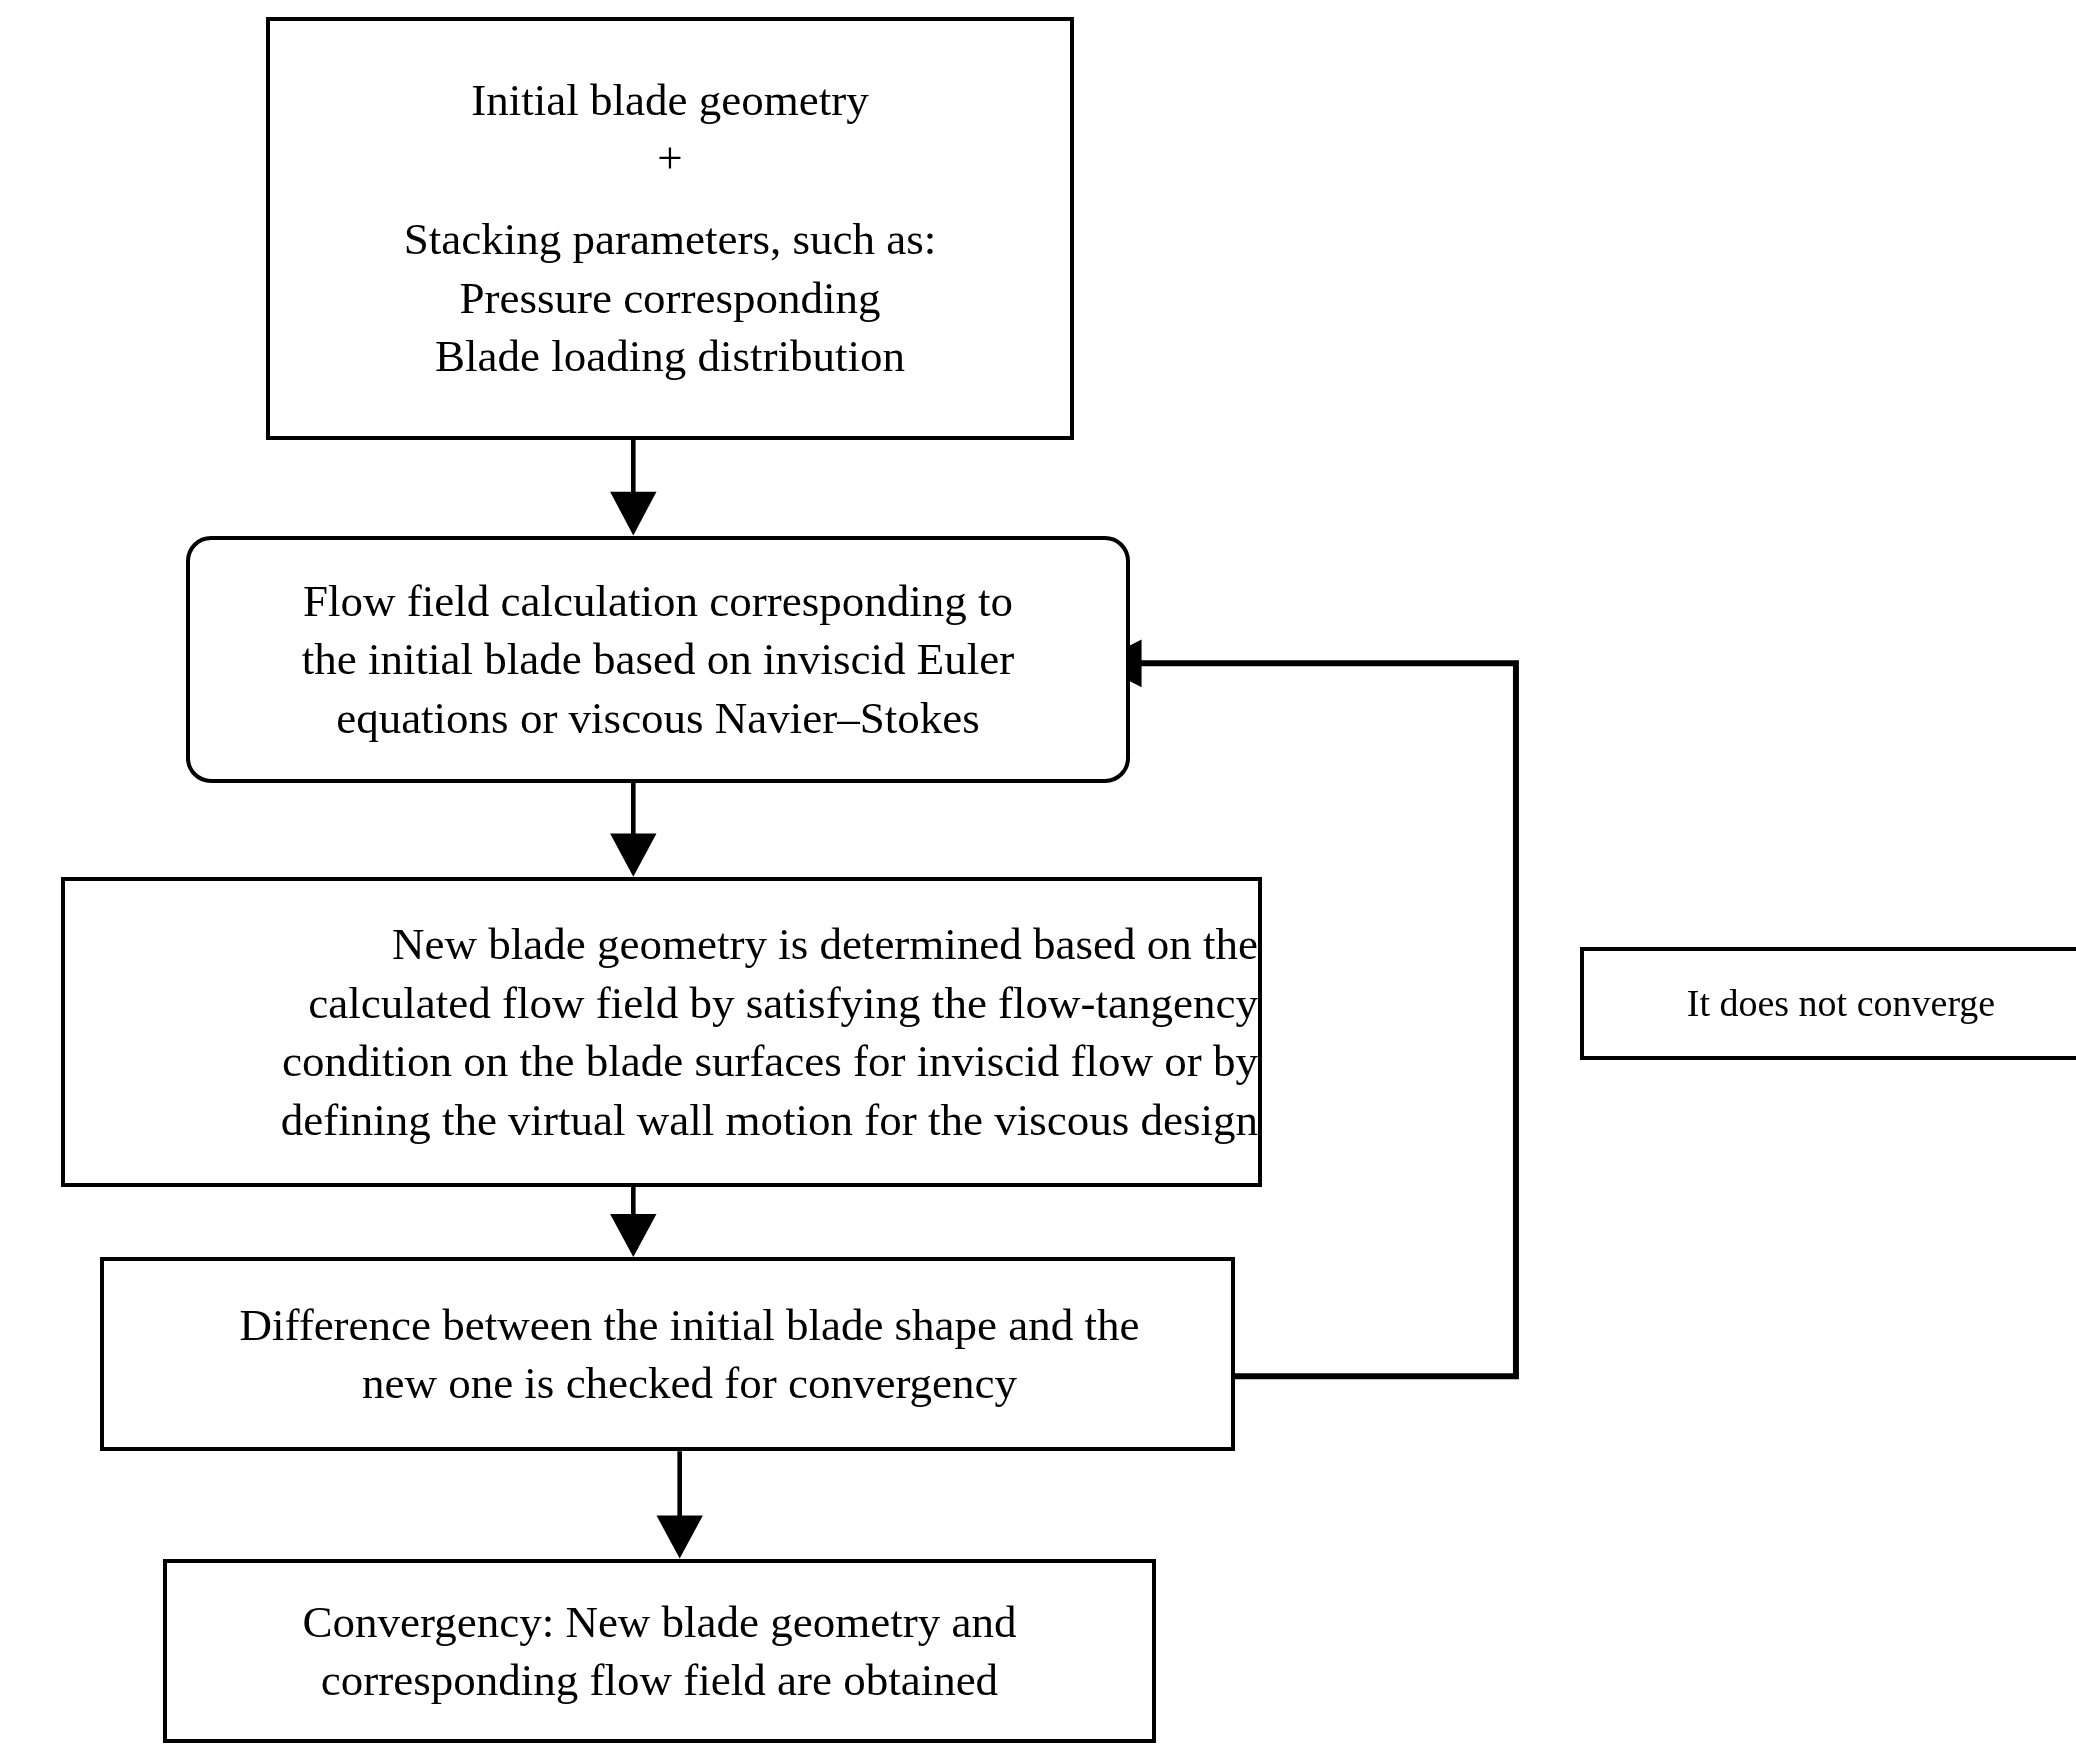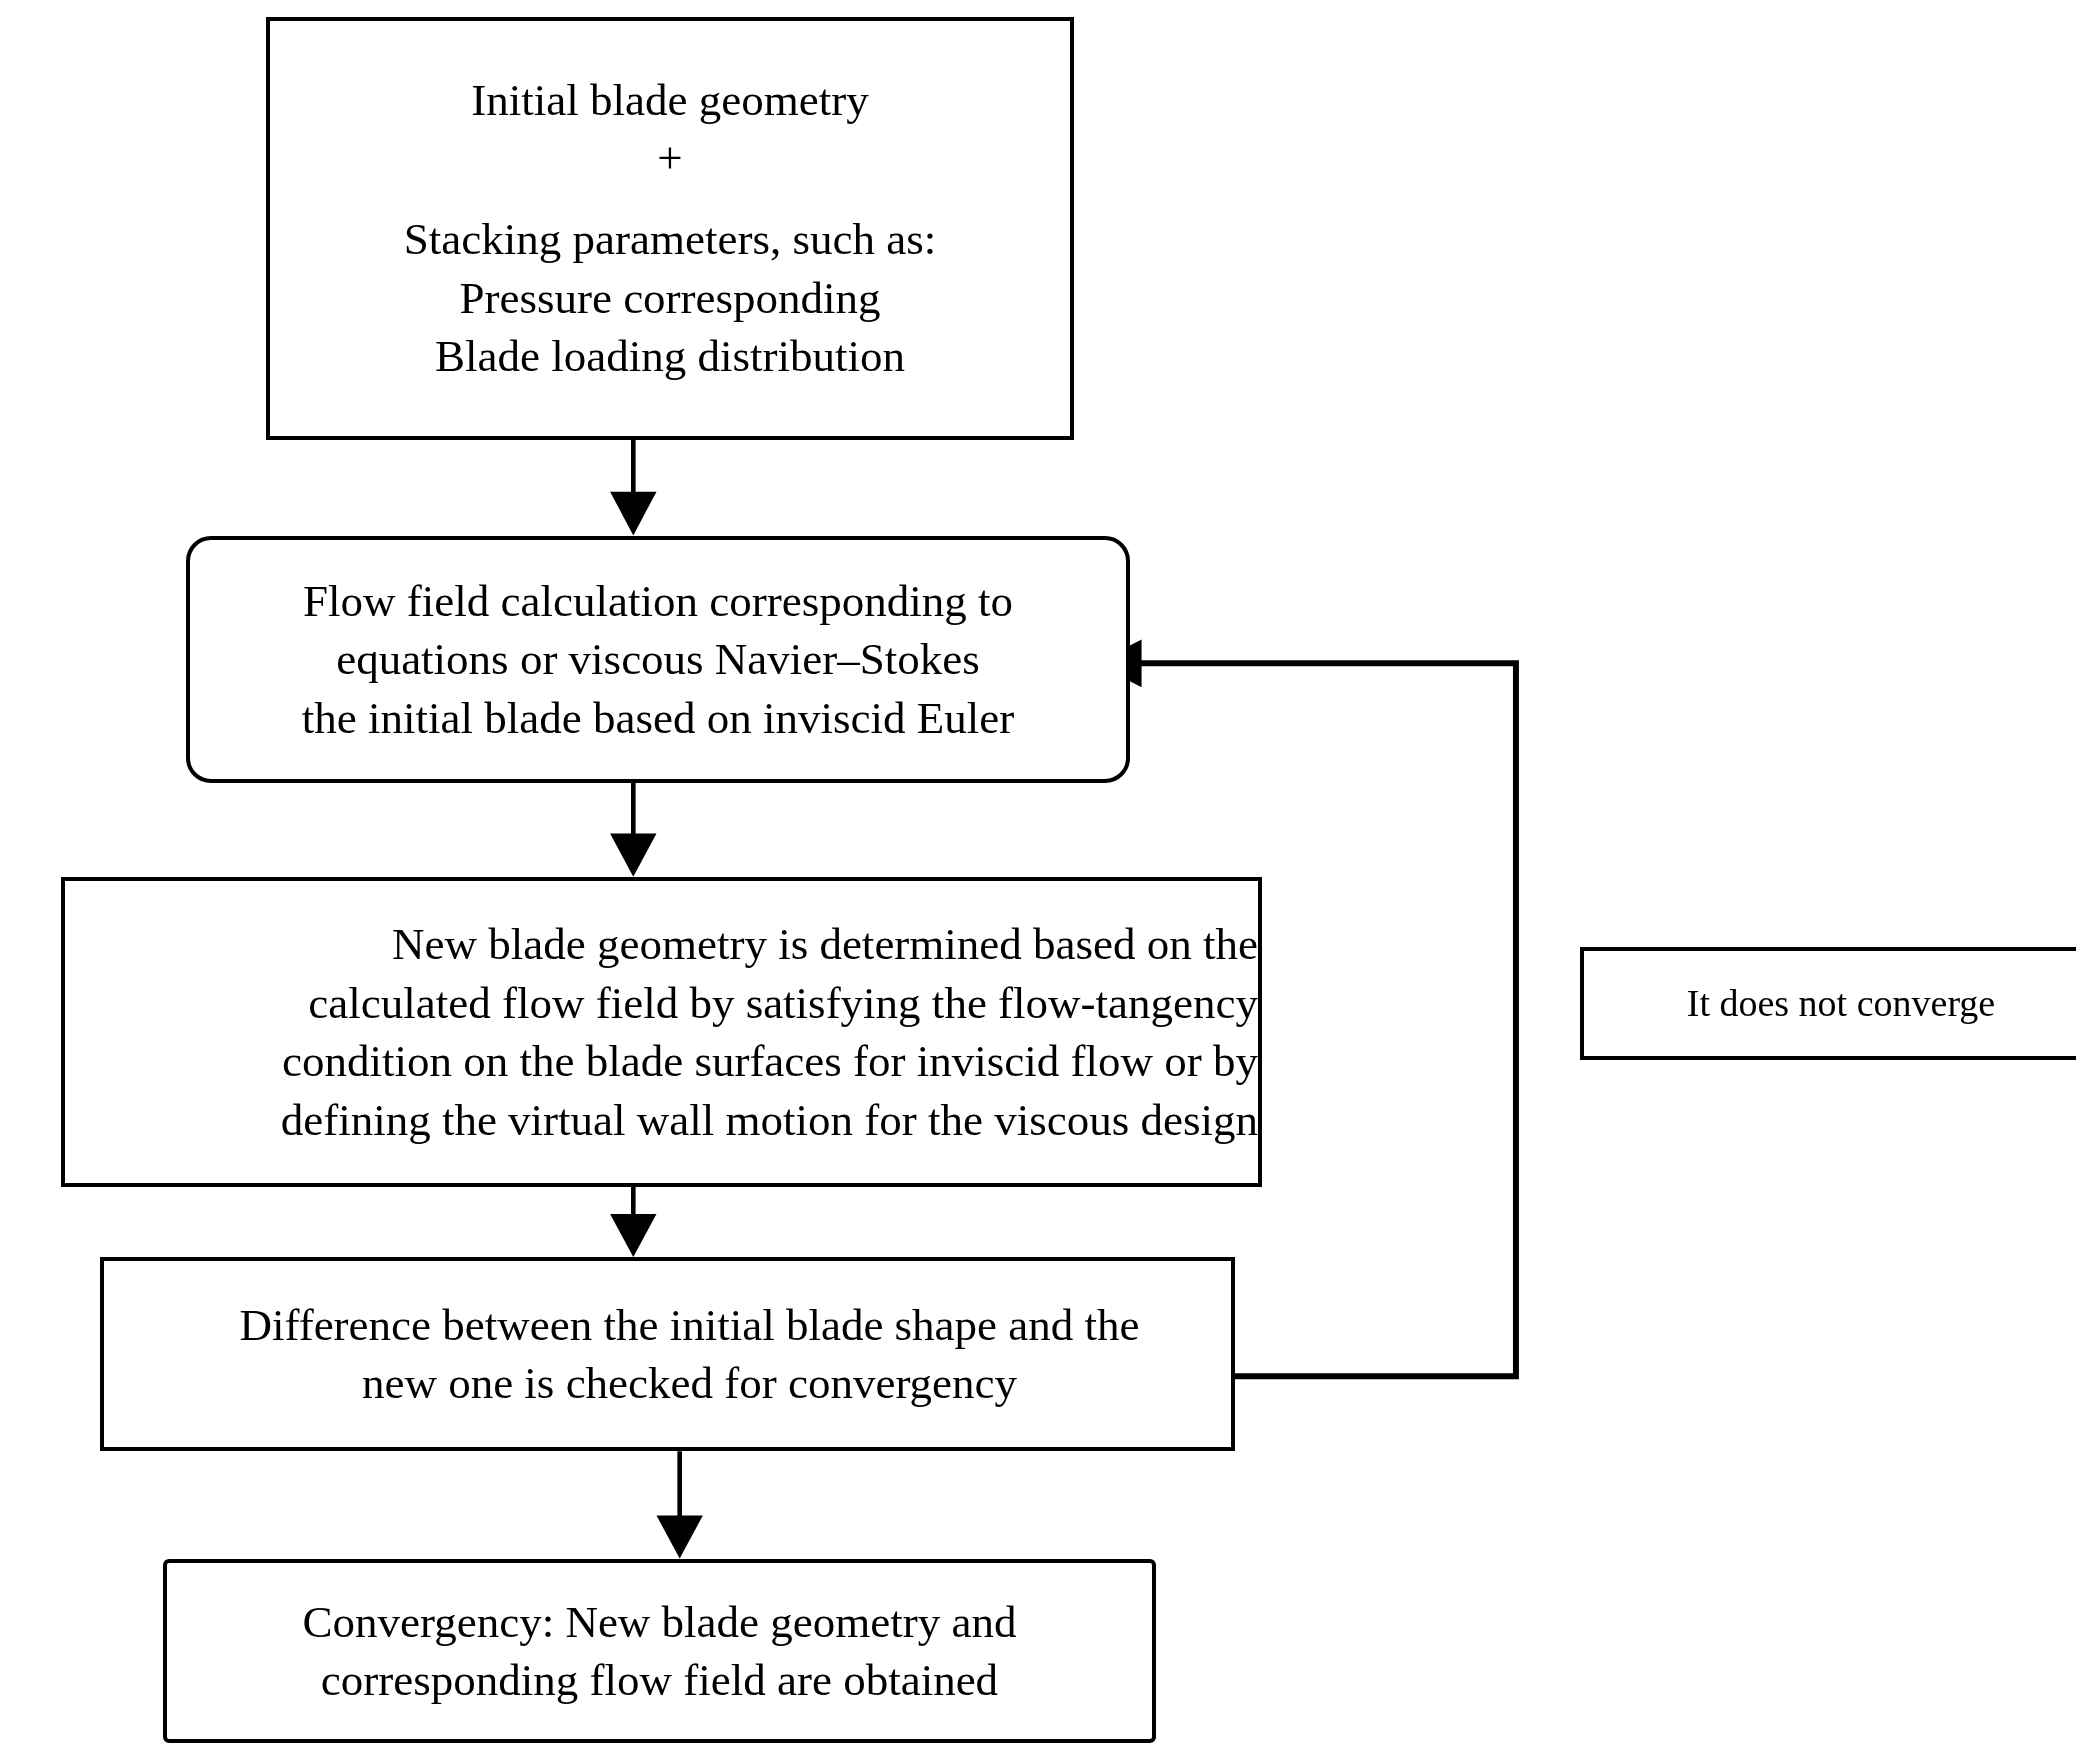--- a/index.html
+++ b/index.html
@@ -46,21 +46,21 @@
   #node-flow-field {
     left: 150px; top: 536px; width: 944px; height: 247px; border-radius: 25px;
   }
   #node-new-geometry {
     left: 25px; top: 877px; width: 1201px; height: 310px; align-items: flex-end;
   }
   #node-difference-check {
     left: 64px; top: 1257px; width: 1135px; height: 194px; padding-left: 44px;
   }
   #node-convergency {
-    left: 127px; top: 1559px; width: 993px; height: 184px; border-radius: 6px;
+    left: 127px; top: 1559px; width: 993px; height: 184px;
   }
   #node-not-converge {
     left: 1544px; top: 947px; width: 522px; height: 113px;
   }
   #node-not-converge .line { font-size: 38px; }
 
   
   #connectors {
     position: absolute;
     left: 0; top: 0;
@@ -106,22 +106,22 @@
     <span class="line">Initial blade geometry</span>
     <span class="line">+</span>
     <span class="spacer"></span>
     <span class="line">Stacking parameters, such as:</span>
     <span class="line">Pressure corresponding</span>
     <span class="line">Blade loading distribution</span>
   </div>
 
   <div id="node-flow-field" class="node">
     <span class="line">Flow field calculation corresponding to</span>
+    <span class="line">the initial blade based on inviscid Euler</span>
     <span class="line">equations or viscous Navier–Stokes</span>
-    <span class="line">the initial blade based on inviscid Euler</span>
   </div>
 
   <div id="node-new-geometry" class="node">
     <span class="line">New blade geometry is determined based on the</span>
     <span class="line">calculated flow field by satisfying the flow-tangency</span>
     <span class="line">condition on the blade surfaces for inviscid flow or by</span>
     <span class="line">defining the virtual wall motion for the viscous design</span>
   </div>
 
   <div id="node-difference-check" class="node">

